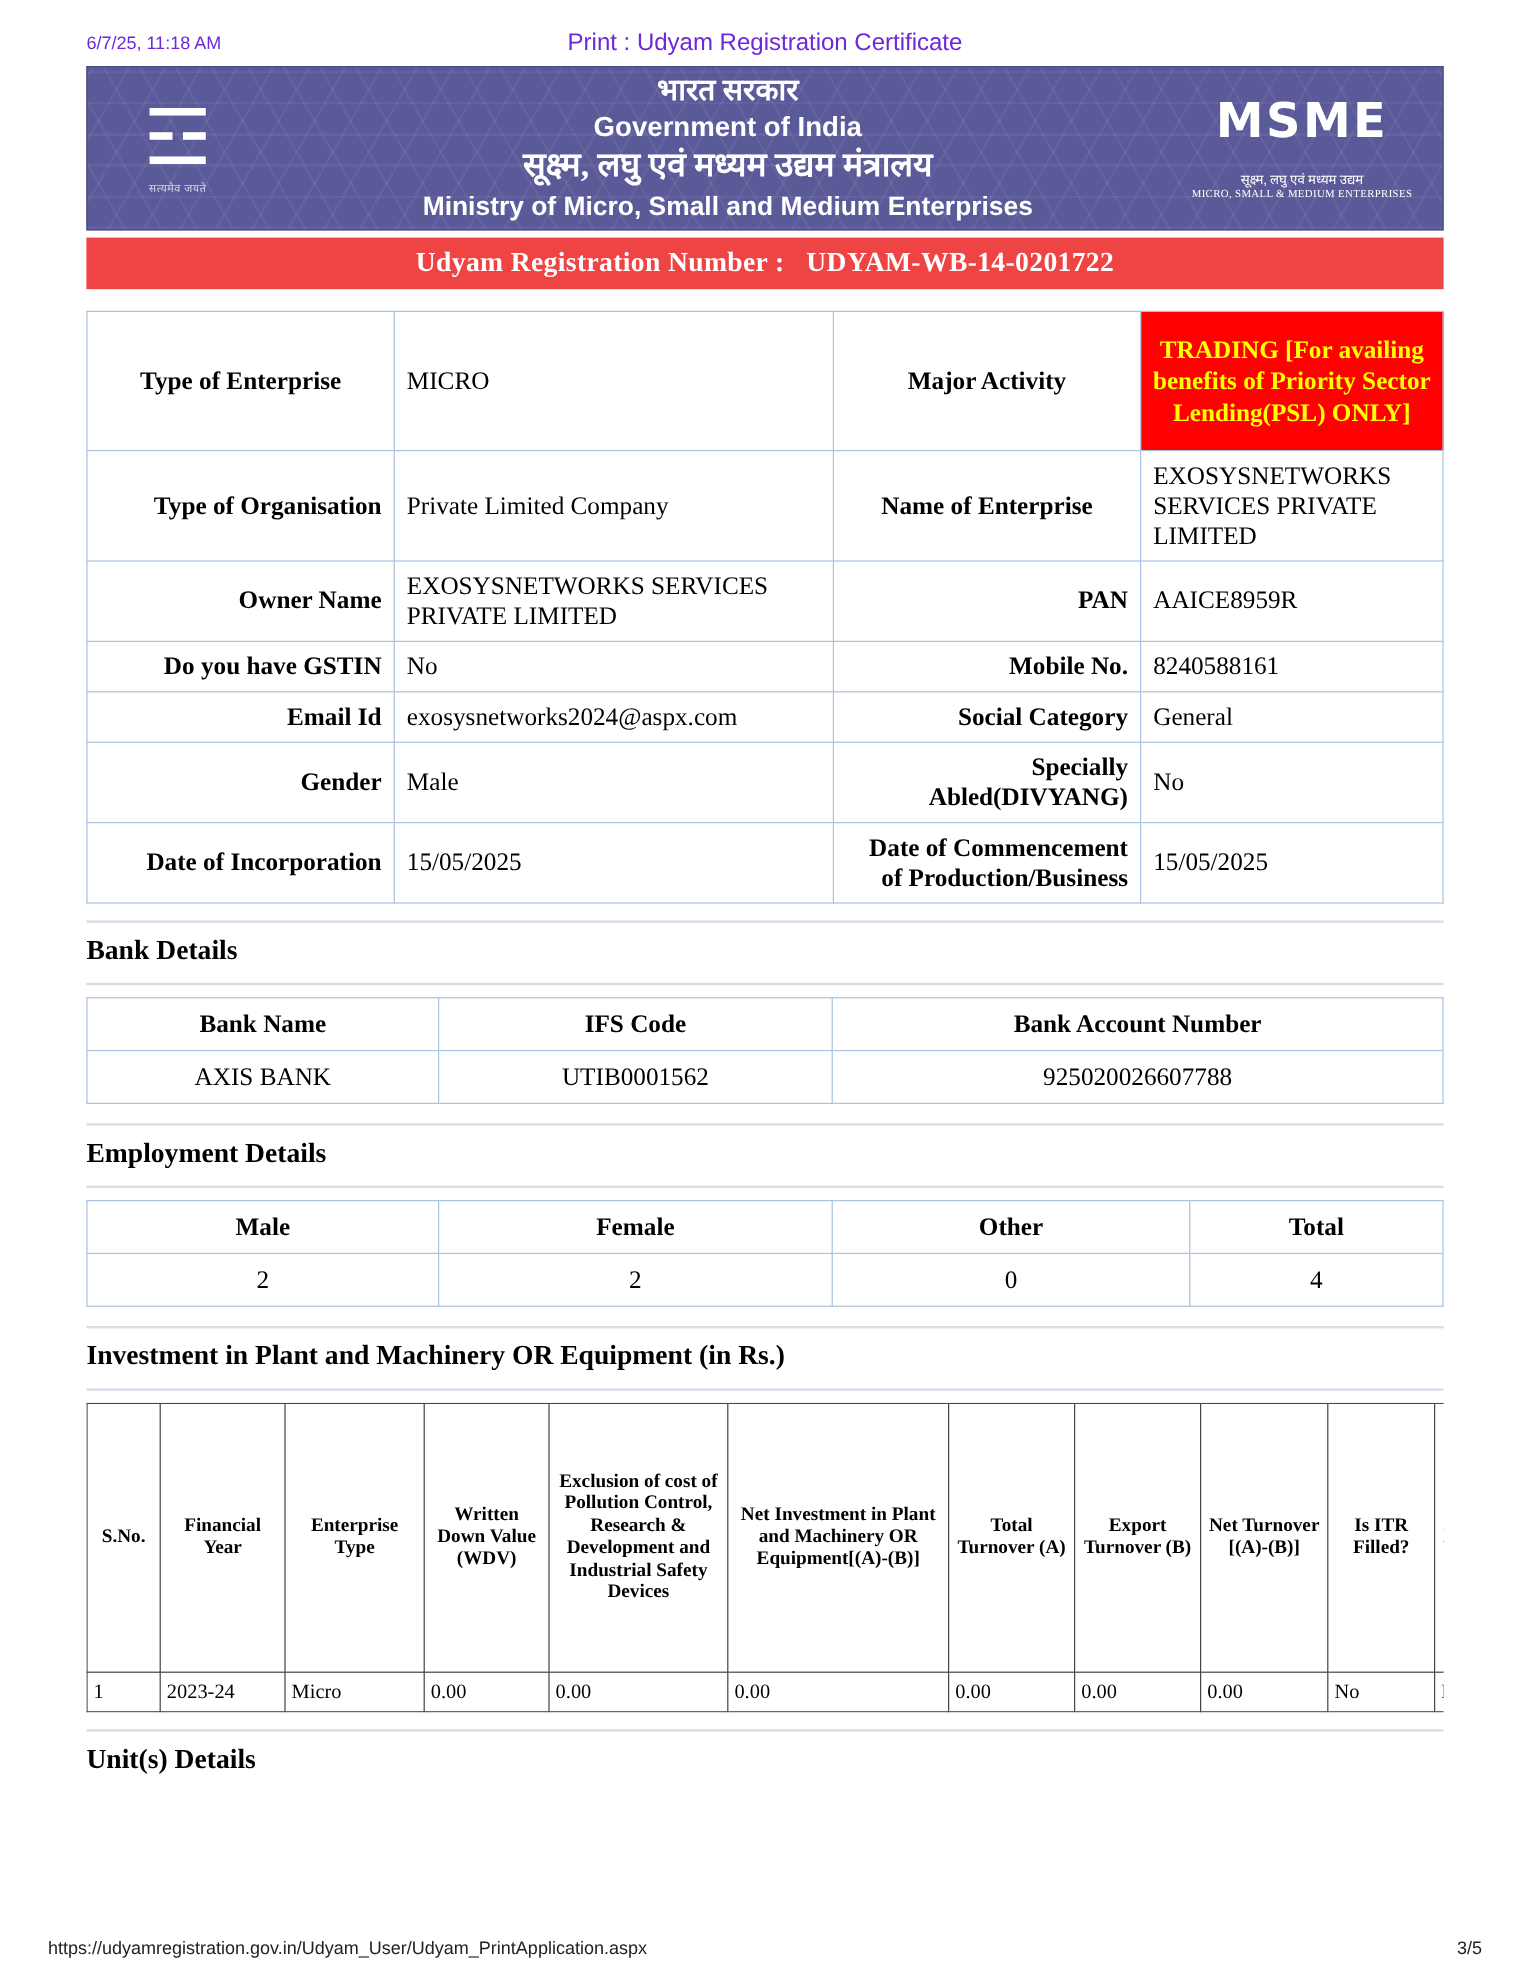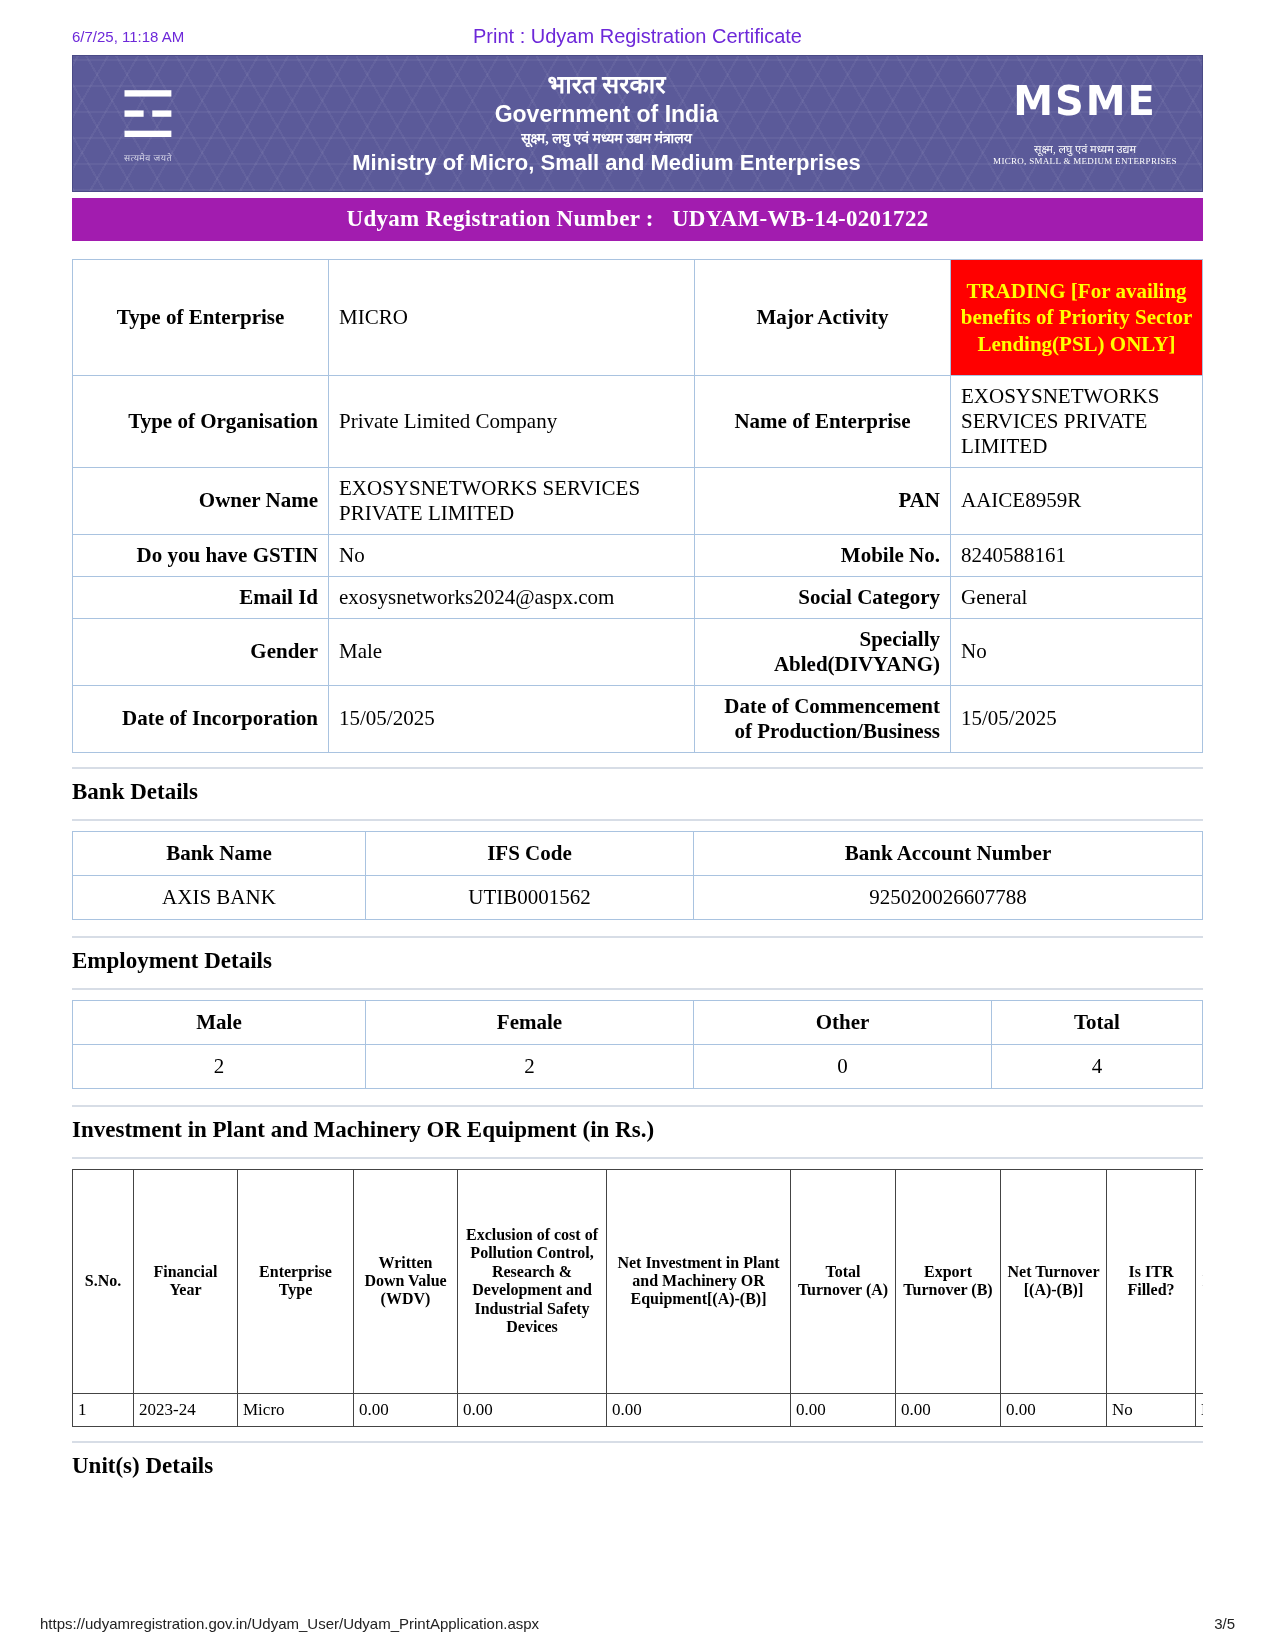--- a/index.html
+++ b/index.html
@@ -80,42 +80,42 @@
   }
   .mast-center {
     flex: 1;
     text-align: center;
     color: #fff;
     position: relative;
     z-index: 2;
   }
   .mast-center .l1 { font-size: 25px; font-weight: bold; line-height: 1.25; }
   .mast-center .l2 { font-size: 23px; font-weight: bold; font-family: "Liberation Sans", sans-serif; line-height: 1.3; }
-  .mast-center .l3 { font-size: 14px; font-weight: bold; line-height: 1.3; }
+  .mast-center .l3 { font-size: 28px; font-weight: bold; line-height: 1.3; }
   .mast-center .l4 { font-size: 22px; font-weight: bold; font-family: "Liberation Sans", sans-serif; line-height: 1.35; }
   .msme-logo {
     width: 190px;
     text-align: center;
     color: #fff;
     position: relative;
     z-index: 2;
     padding-right: 22px;
   }
   .msme-logo .mark {
     font-family: "DejaVu Sans", sans-serif;
     font-size: 40px;
     font-weight: bold;
     letter-spacing: 2px;
     line-height: 1;
   }
   .msme-logo .sub1 { font-size: 11px; margin-top: 20px; }
   .msme-logo .sub2 { font-size: 9px; letter-spacing: .3px; }
   
   .urn-bar {
-    background: #a21caf;
+    background: #ef4444;
     color: #fff;
     text-align: center;
     font-size: 23px;
     font-weight: bold;
     padding: 8px 0 9px 0;
     margin-top: 6px;
     letter-spacing: .3px;
   }
   
   table {

